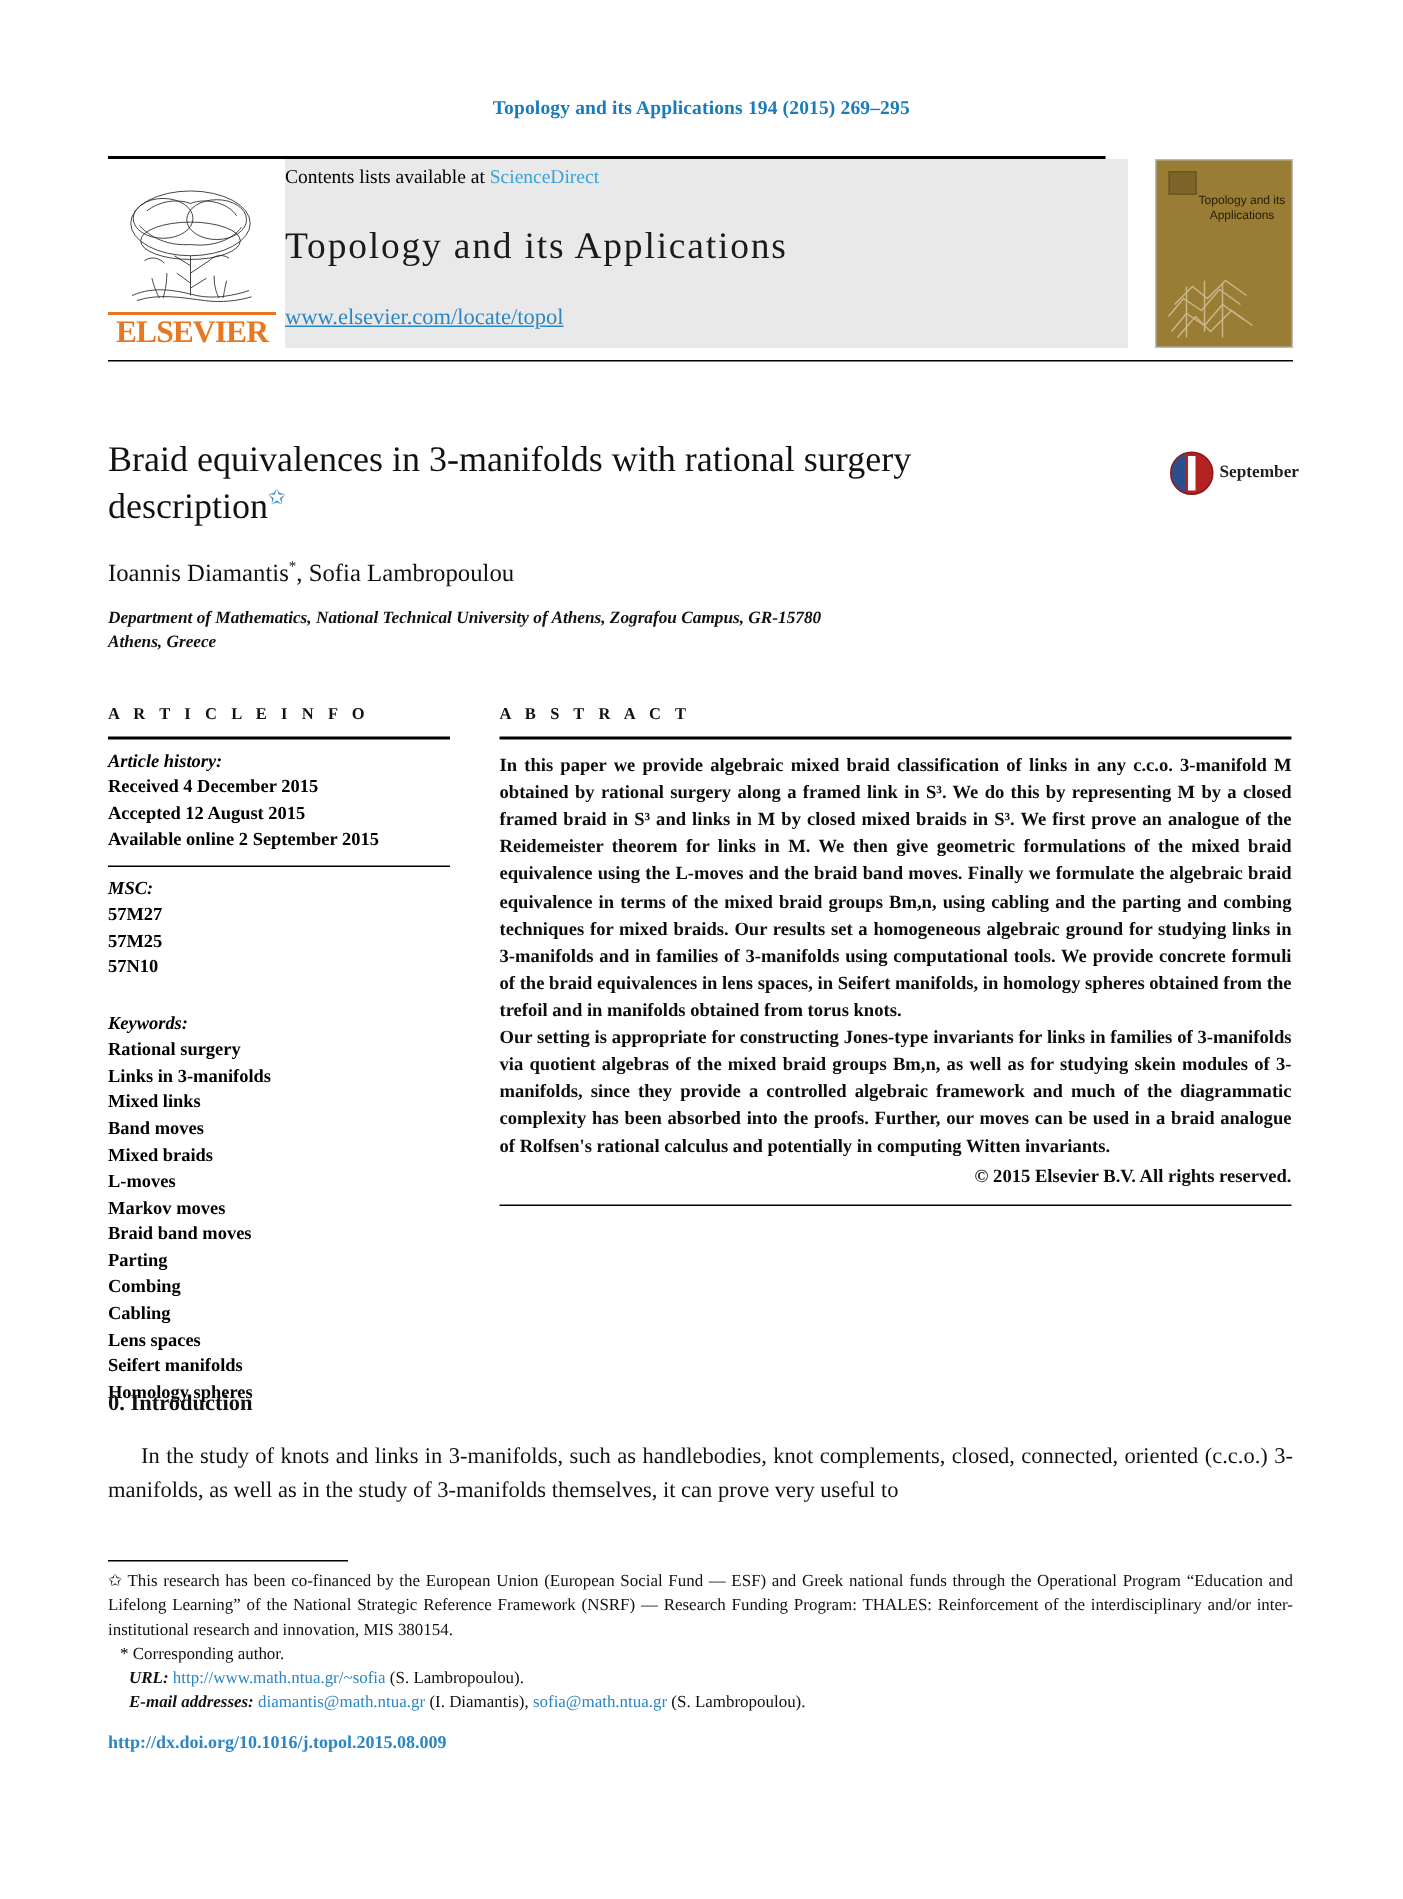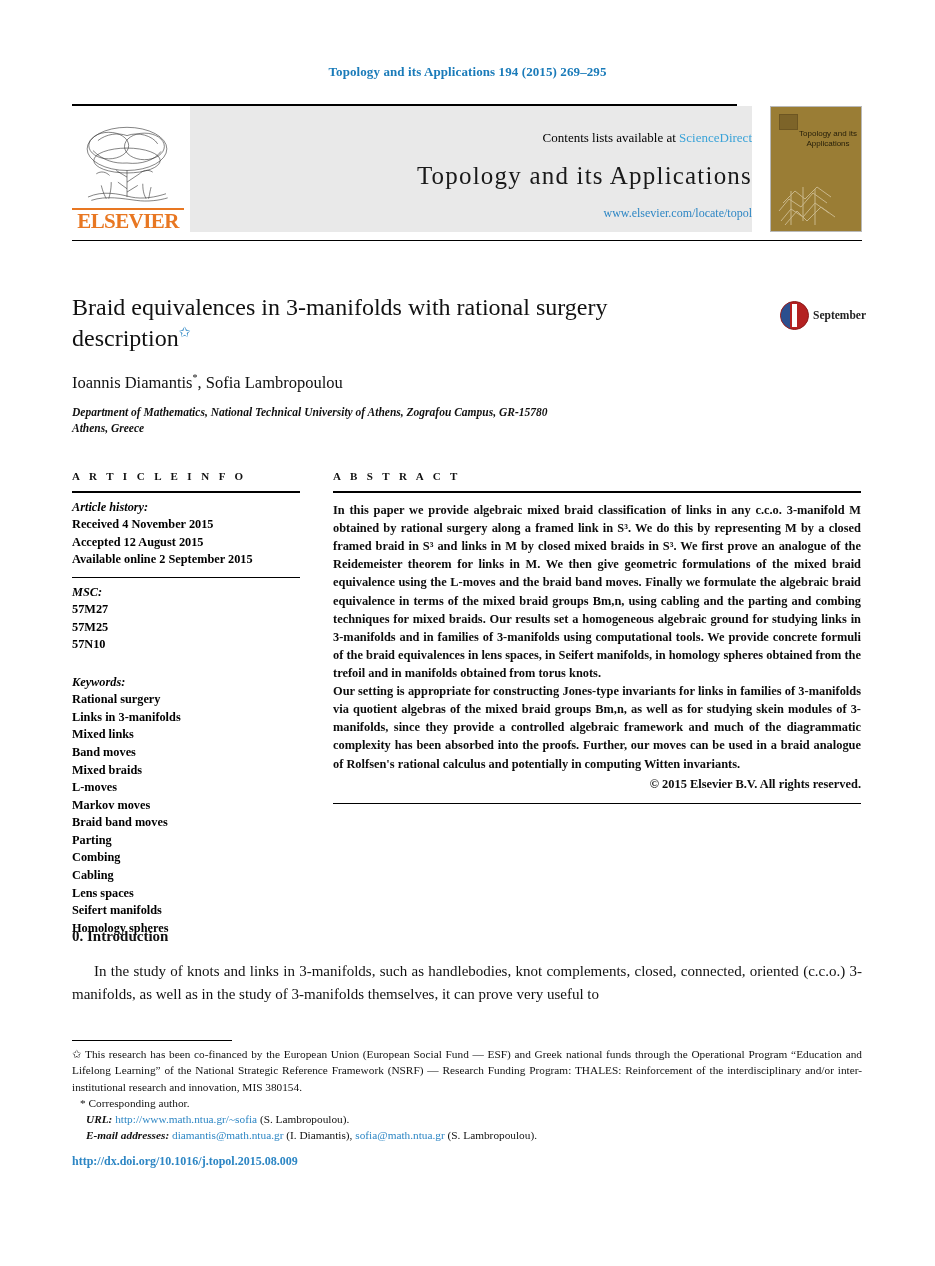--- a/index.html
+++ b/index.html
@@ -79,41 +79,42 @@
     margin-top: 1px;
   }
   .banner-center {
     flex: 1 1 auto;
     background: #e9e9e9;
     margin-left: 6px;
     margin-right: 0px;
     position: relative;
     display: flex;
     flex-direction: column;
-    align-items: flex-end;
+    align-items: flex-start;
     justify-content: space-between;
-    padding: 24px 0 11px 0;
+    padding: 4px 0 11px 0;
     box-sizing: border-box;
   }
   .contents-line {
     font-size: 13px;
     color: #000;
   }
   .contents-line .sd {
     color: #3aa3d8;
   }
   .journal-name {
     font-size: 25px;
     letter-spacing: 1.2px;
     color: #1a1a1a;
     font-family: "Liberation Serif", serif;
   }
   .journal-url {
-    font-size: 12px;
+    font-size: 15px;
     color: #2d86c4;
+    text-decoration: underline;
   }
   .cover-thumb {
     flex: 0 0 92px;
     width: 92px;
     margin-left: 18px;
     border: 1px solid #b9b9b9;
     background: #9a7d35;
     position: relative;
     box-sizing: border-box;
   }
@@ -411,21 +412,21 @@
     <span>Department of Mathematics, National Technical University of Athens, Zografou Campus, GR-15780</span><br>
     <span>Athens, Greece</span>
   </div>
 
   <div class="info-col">
     <div class="sec-head">A R T I C L E   I N F O</div>
     <div class="rule-heavy"></div>
 
     <div class="info-block">
       <span class="line lbl">Article history:</span>
-      <span class="line">Received 4 November 2015</span>
+      <span class="line">Received 4 December 2015</span>
       <span class="line">Accepted 12 August 2015</span>
       <span class="line">Available online 2 September 2015</span>
     </div>
 
     <div class="rule-light"></div>
     <div class="info-block">
       <span class="line lbl">MSC:</span>
       <span class="line">57M27</span>
       <span class="line">57M25</span>
       <span class="line">57N10</span>

